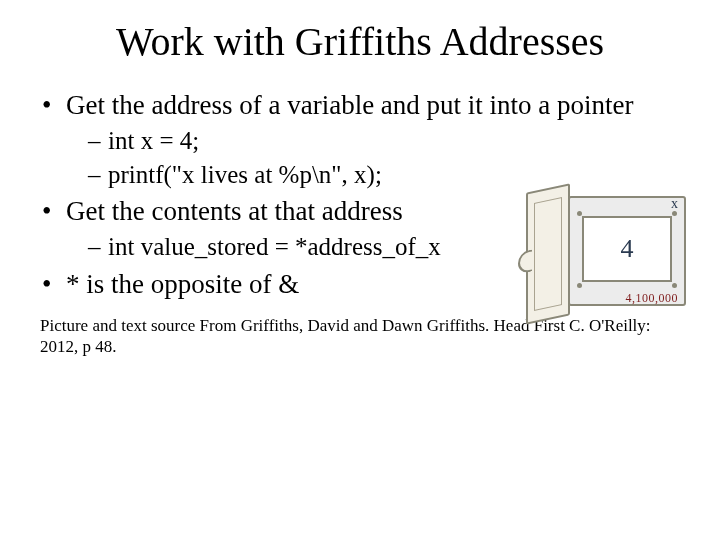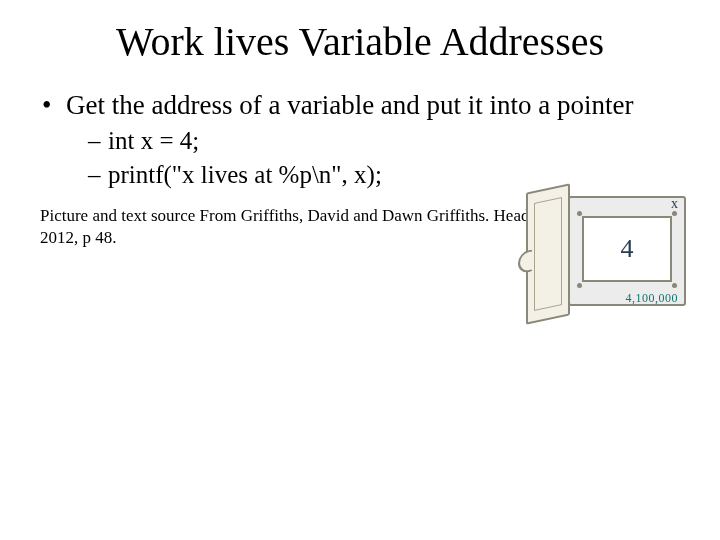--- a/index.html
+++ b/index.html
@@ -107,21 +107,21 @@
     font-family: "Comic Sans MS", "Segoe Script", cursive;
     font-size: 14px;
     color: #2a3a50;
   }
   .cell-addr {
     position: absolute;
     right: 6px;
     bottom: -2px;
     font-family: "Comic Sans MS", "Segoe Script", cursive;
     font-size: 12px;
-    color: #0f766e;
+    color: #7f1d1d;
     letter-spacing: 0.5px;
   }
   
   .door {
     position: absolute;
     left: 8px; top: 0;
     width: 44px; height: 132px;
     background: #f3f0e6;
     border: 2px solid #8a8878;
     transform: skewY(-12deg);
@@ -142,29 +142,38 @@
     border-right: none;
     border-radius: 12px 0 0 12px;
     background: #f3f0e6;
   }
 </style>
 </head>
 <body>
 
 <div class="slide">
 
-  <h1 class="title">Work lives Variable Addresses</h1>
+  <h1 class="title">Work with Griffiths Addresses</h1>
 
   <ul class="top">
     <li>
       <span>Get the address of a variable and put it into a pointer</span>
       <ul class="sub">
         <li>int x = 4;</li>
         <li>printf("x lives at %p\n", x);</li>
       </ul>
+    </li>
+    <li>
+      <span>Get the contents at that address</span>
+      <ul class="sub">
+        <li>int value_stored = *address_of_x</li>
+      </ul>
+    </li>
+    <li>
+      <span>* is the opposite of &amp;</span>
     </li>
   </ul>
 
   <div class="source">Picture and text source From Griffiths, David and Dawn Griffiths. Head First C. O'Reilly: 2012, p 48.</div>
 
   <div class="picture">
     <div class="door">
       <div class="door-panel"></div>
       <div class="handle"></div>
     </div>

